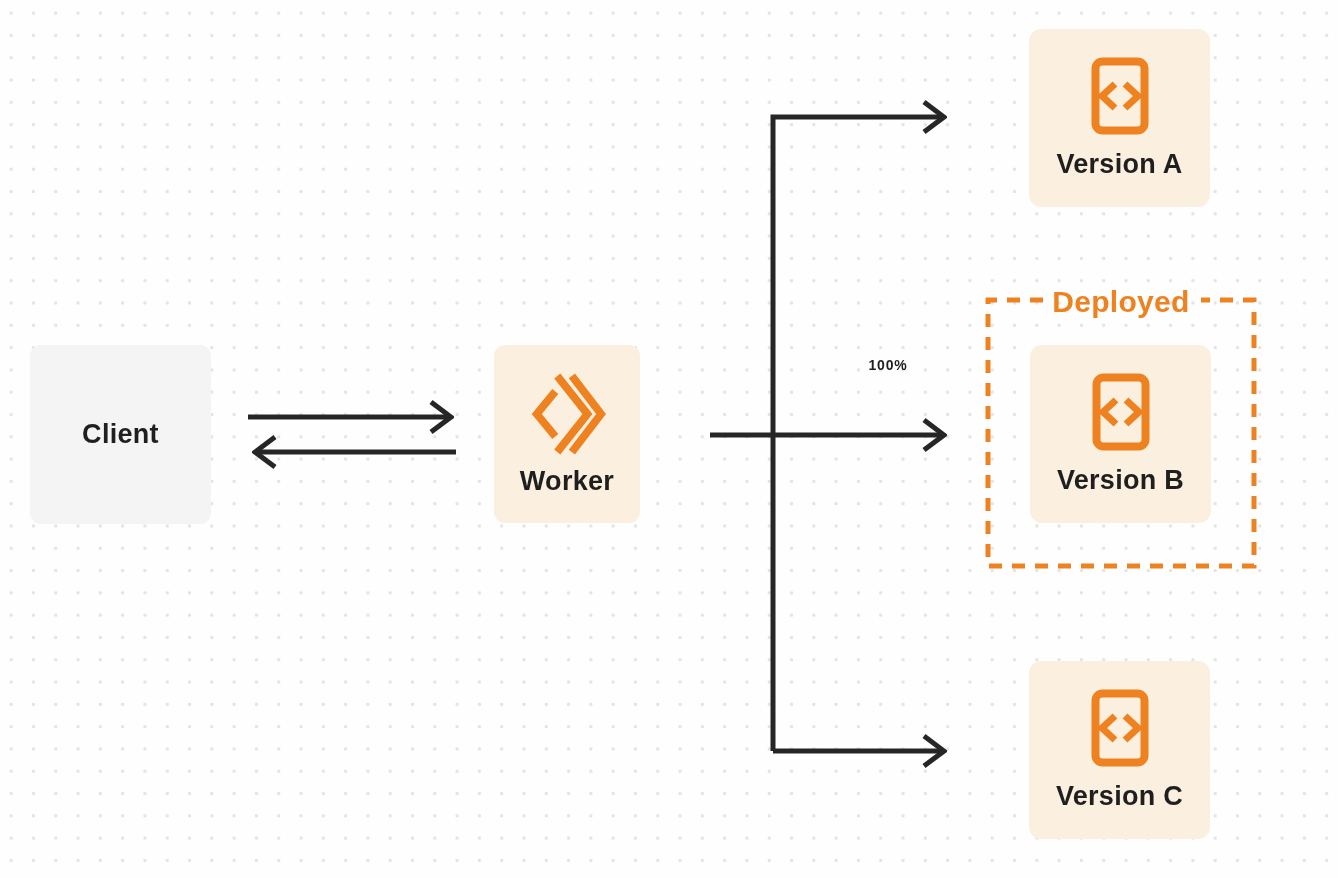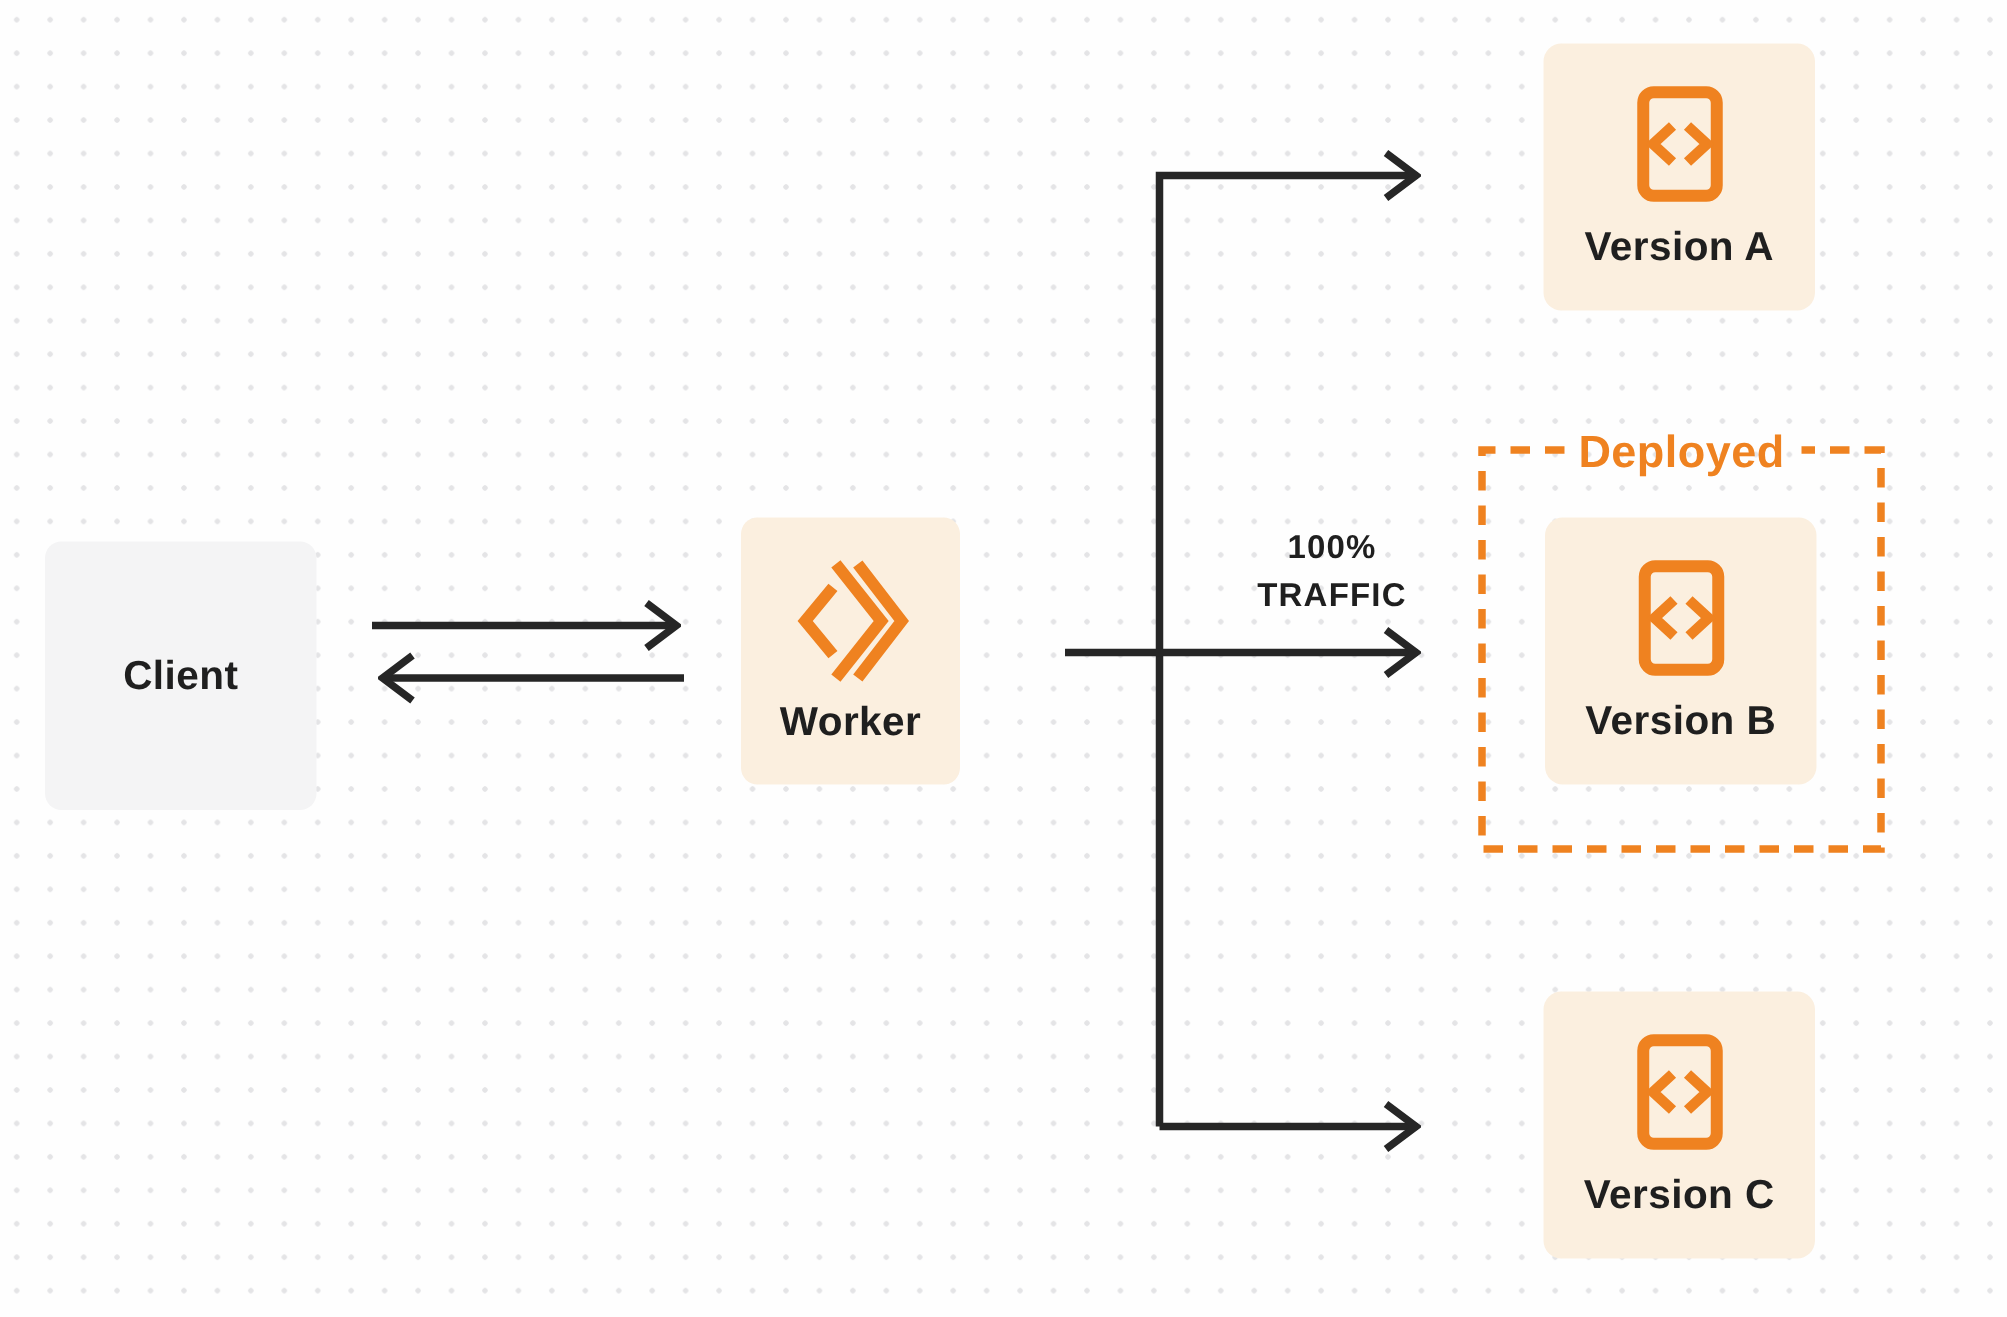--- a/index.html
+++ b/index.html
@@ -29,21 +29,21 @@
     box-sizing: border-box;
   }
   .node .label {
     font-weight: 700;
     font-size: 27px;
     color: #1F1F1F;
     letter-spacing: 0.3px;
     white-space: nowrap;
   }
   .client-node {
-    left: 30px; top: 361px;
+    left: 30px; top: 345px;
     width: 181px; height: 179px;
     background: #F4F4F5;
   }
   .worker-node {
     left: 494px; top: 345px;
     width: 146px; height: 178px;
     background: #FBEFDF;
   }
   .worker-node .icon { margin-bottom: 10px; }
   .version-node {
@@ -54,21 +54,21 @@
   .version-node .icon { margin-bottom: 14px; }
   .version-a { left: 1029px; top: 29px; }
   .version-b { left: 1030px; top: 345px; }
   .version-c { left: 1029px; top: 661px; }
   .traffic-label {
     position: absolute;
     left: 775px; top: 349px;
     width: 164px;
     text-align: center;
     font-weight: 700;
-    font-size: 22px;
+    font-size: 14px;
     line-height: 32px;
     letter-spacing: 0.8px;
     color: #1F1F1F;
     padding-left: 31px;
   }
   .traffic-label span { display: block; }
   .deployed-label {
     position: absolute;
     left: 988px; top: 285px;
     width: 266px;
@@ -111,21 +111,20 @@
     <svg class="icon" width="78" height="84" viewBox="0 0 80 84" fill="none" stroke="#EF8220" stroke-width="8" stroke-linecap="butt" stroke-linejoin="miter">
       <polyline points="28,19 9,42 28,65"></polyline>
       <polyline points="30,3 61,42 30,81"></polyline>
       <polyline points="45,3 75,42 45,81"></polyline>
     </svg>
     <span class="label">Worker</span>
   </div>
 
   <div class="traffic-label">
     <span>100%</span>
-    <span>TRAFFIC</span>
   </div>
 
   <div class="deployed-label">Deployed</div>
 
   <div class="node version-node version-a">
     <svg class="icon" width="58" height="78" viewBox="0 0 58 78" fill="none" stroke="#EF8220" stroke-linejoin="miter">
       <rect x="4.5" y="4.5" width="49" height="69" rx="7" stroke-width="8"></rect>
       <polyline points="24,27 11,39 24,51" stroke-width="7"></polyline>
       <polyline points="34,27 47,39 34,51" stroke-width="7"></polyline>
     </svg>

